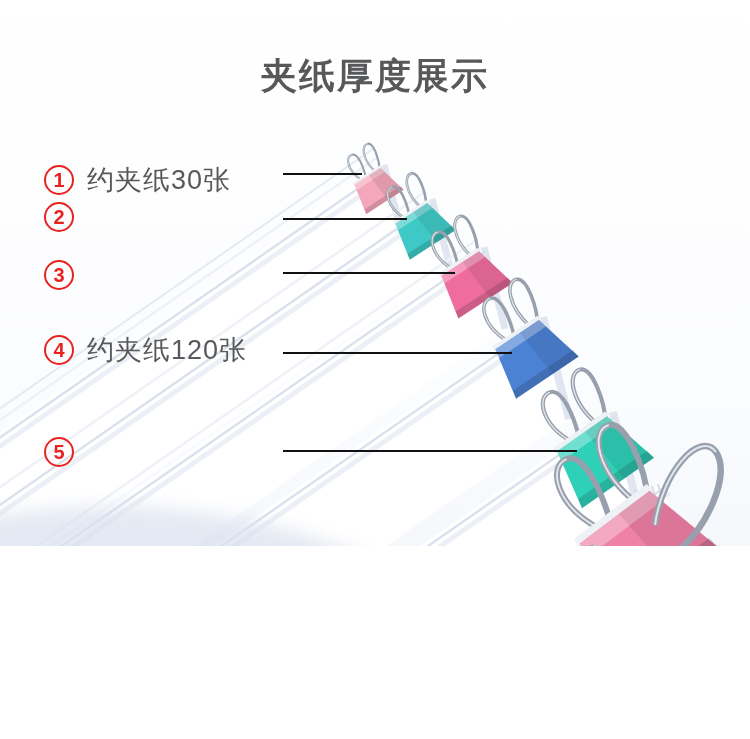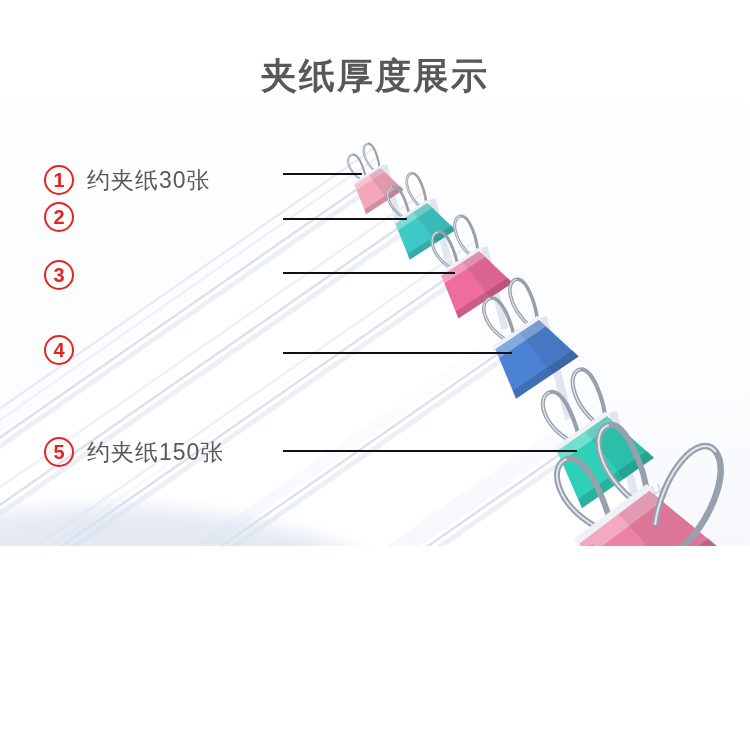--- a/index.html
+++ b/index.html
@@ -13,21 +13,21 @@
     font-size:36px;font-weight:600;color:#57585a;letter-spacing:2px;
   }
   .row{
     position:absolute;left:44px;display:flex;align-items:center;gap:13px;height:36px;
   }
   .num{
     width:30px;height:30px;box-sizing:border-box;border:2px solid #e8231f;
     border-radius:50%;color:#e8231f;font-weight:bold;font-size:20px;
     display:flex;align-items:center;justify-content:center;flex:0 0 auto;
   }
-  .lbl{font-size:23px;color:#58595b;letter-spacing:1px;white-space:nowrap;text-align:center;}
+  .lbl{font-size:27px;color:#58595b;letter-spacing:1px;white-space:nowrap;text-align:center;}
   .row1{top:162px}.row2{top:199px}.row3{top:257px}
   .row4{top:332px}.row5{top:434px}.row6{top:565px}
   .line{position:absolute;height:2px;background:#111111;}
   .l1{top:173px;left:283px;width:79px}
   .l2{top:218px;left:283px;width:124px}
   .l3{top:272px;left:283px;width:172px}
   .l4{top:352px;left:283px;width:229px}
   .l5{top:450px;left:283px;width:294px}
   .l6{top:582px;left:283px;width:391px}
 </style>
@@ -154,22 +154,22 @@
     <span class="lbl">约夹纸30张</span>
   </div>
   <div class="row row2">
     <span class="num">2</span>
   </div>
   <div class="row row3">
     <span class="num">3</span>
   </div>
   <div class="row row4">
     <span class="num">4</span>
+    <span class="lbl">约夹纸120张</span>
   </div>
   <div class="row row5">
     <span class="num">5</span>
-    <span class="lbl">约夹纸150张</span>
   </div>
   <div class="row row6">
     <span class="num">6</span>
   </div>
 
 </div>
 
 </body></html>

